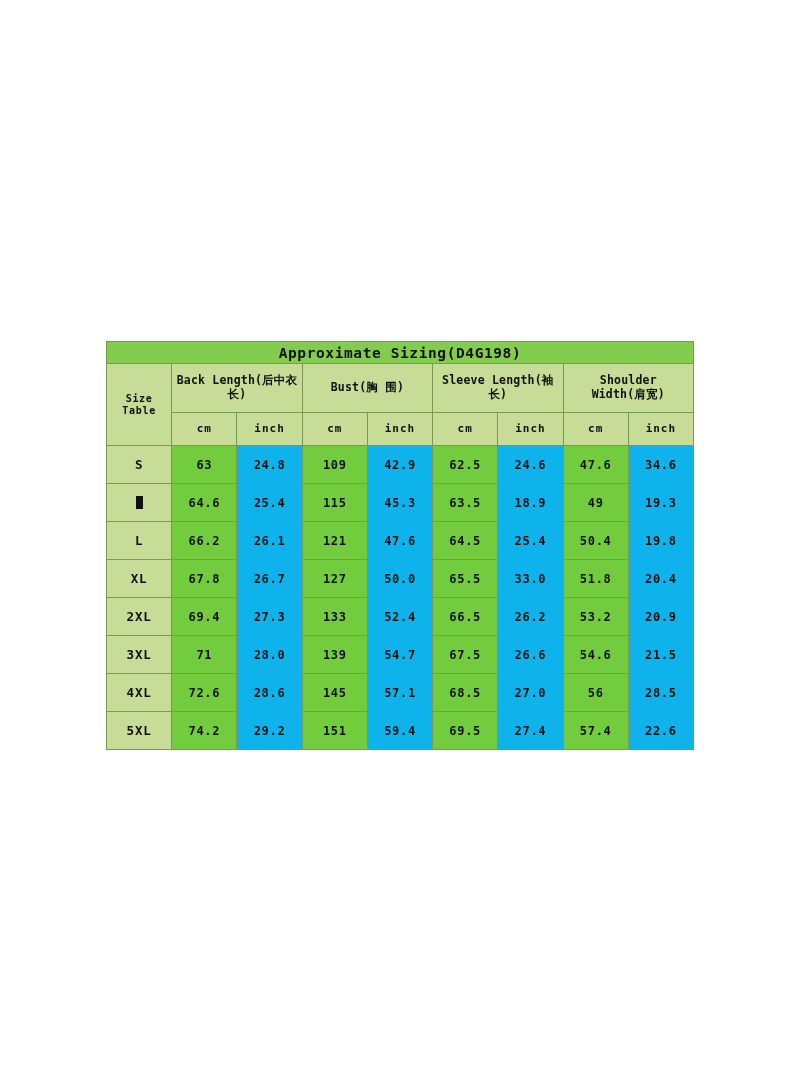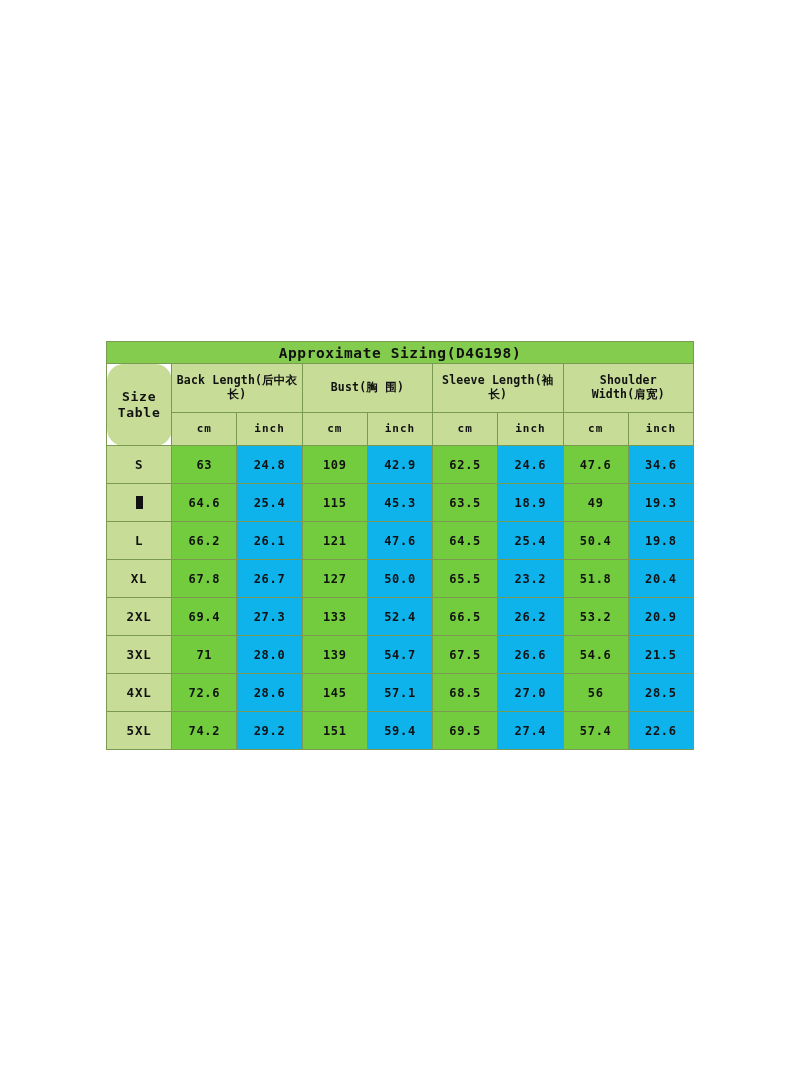--- a/index.html
+++ b/index.html
@@ -56,23 +56,22 @@
     background: #c6dc97;
     font-size: 11.5px;
     line-height: 1.18;
     letter-spacing: 0.2px;
     padding: 1px 2px;
   }
   .hdr-group { height: 48px; }
   .hdr-unit  { height: 32px; font-size: 11px; letter-spacing: 1px; }
   .hdr-sizetable {
     background: #c6dc97;
-    font-size: 13px;
+    font-size: 10px;
     letter-spacing: 0.7px;
-    border-radius: 17px;
   }
 
   
   .row-label {
     background: #c6dc97;
     font-size: 12.5px;
     letter-spacing: 0.8px;
   }
   .cell-cm {
     background: #72cc3e;
@@ -175,21 +174,21 @@
         <td class="cell-inch">19.8</td>
       </tr>
 
       <tr>
         <td class="row-label">XL</td>
         <td class="cell-cm">67.8</td>
         <td class="cell-inch">26.7</td>
         <td class="cell-cm">127</td>
         <td class="cell-inch">50.0</td>
         <td class="cell-cm">65.5</td>
-        <td class="cell-inch">23.2</td>
+        <td class="cell-inch">33.0</td>
         <td class="cell-cm">51.8</td>
         <td class="cell-inch">20.4</td>
       </tr>
 
       <tr>
         <td class="row-label">2XL</td>
         <td class="cell-cm">69.4</td>
         <td class="cell-inch">27.3</td>
         <td class="cell-cm">133</td>
         <td class="cell-inch">52.4</td>

